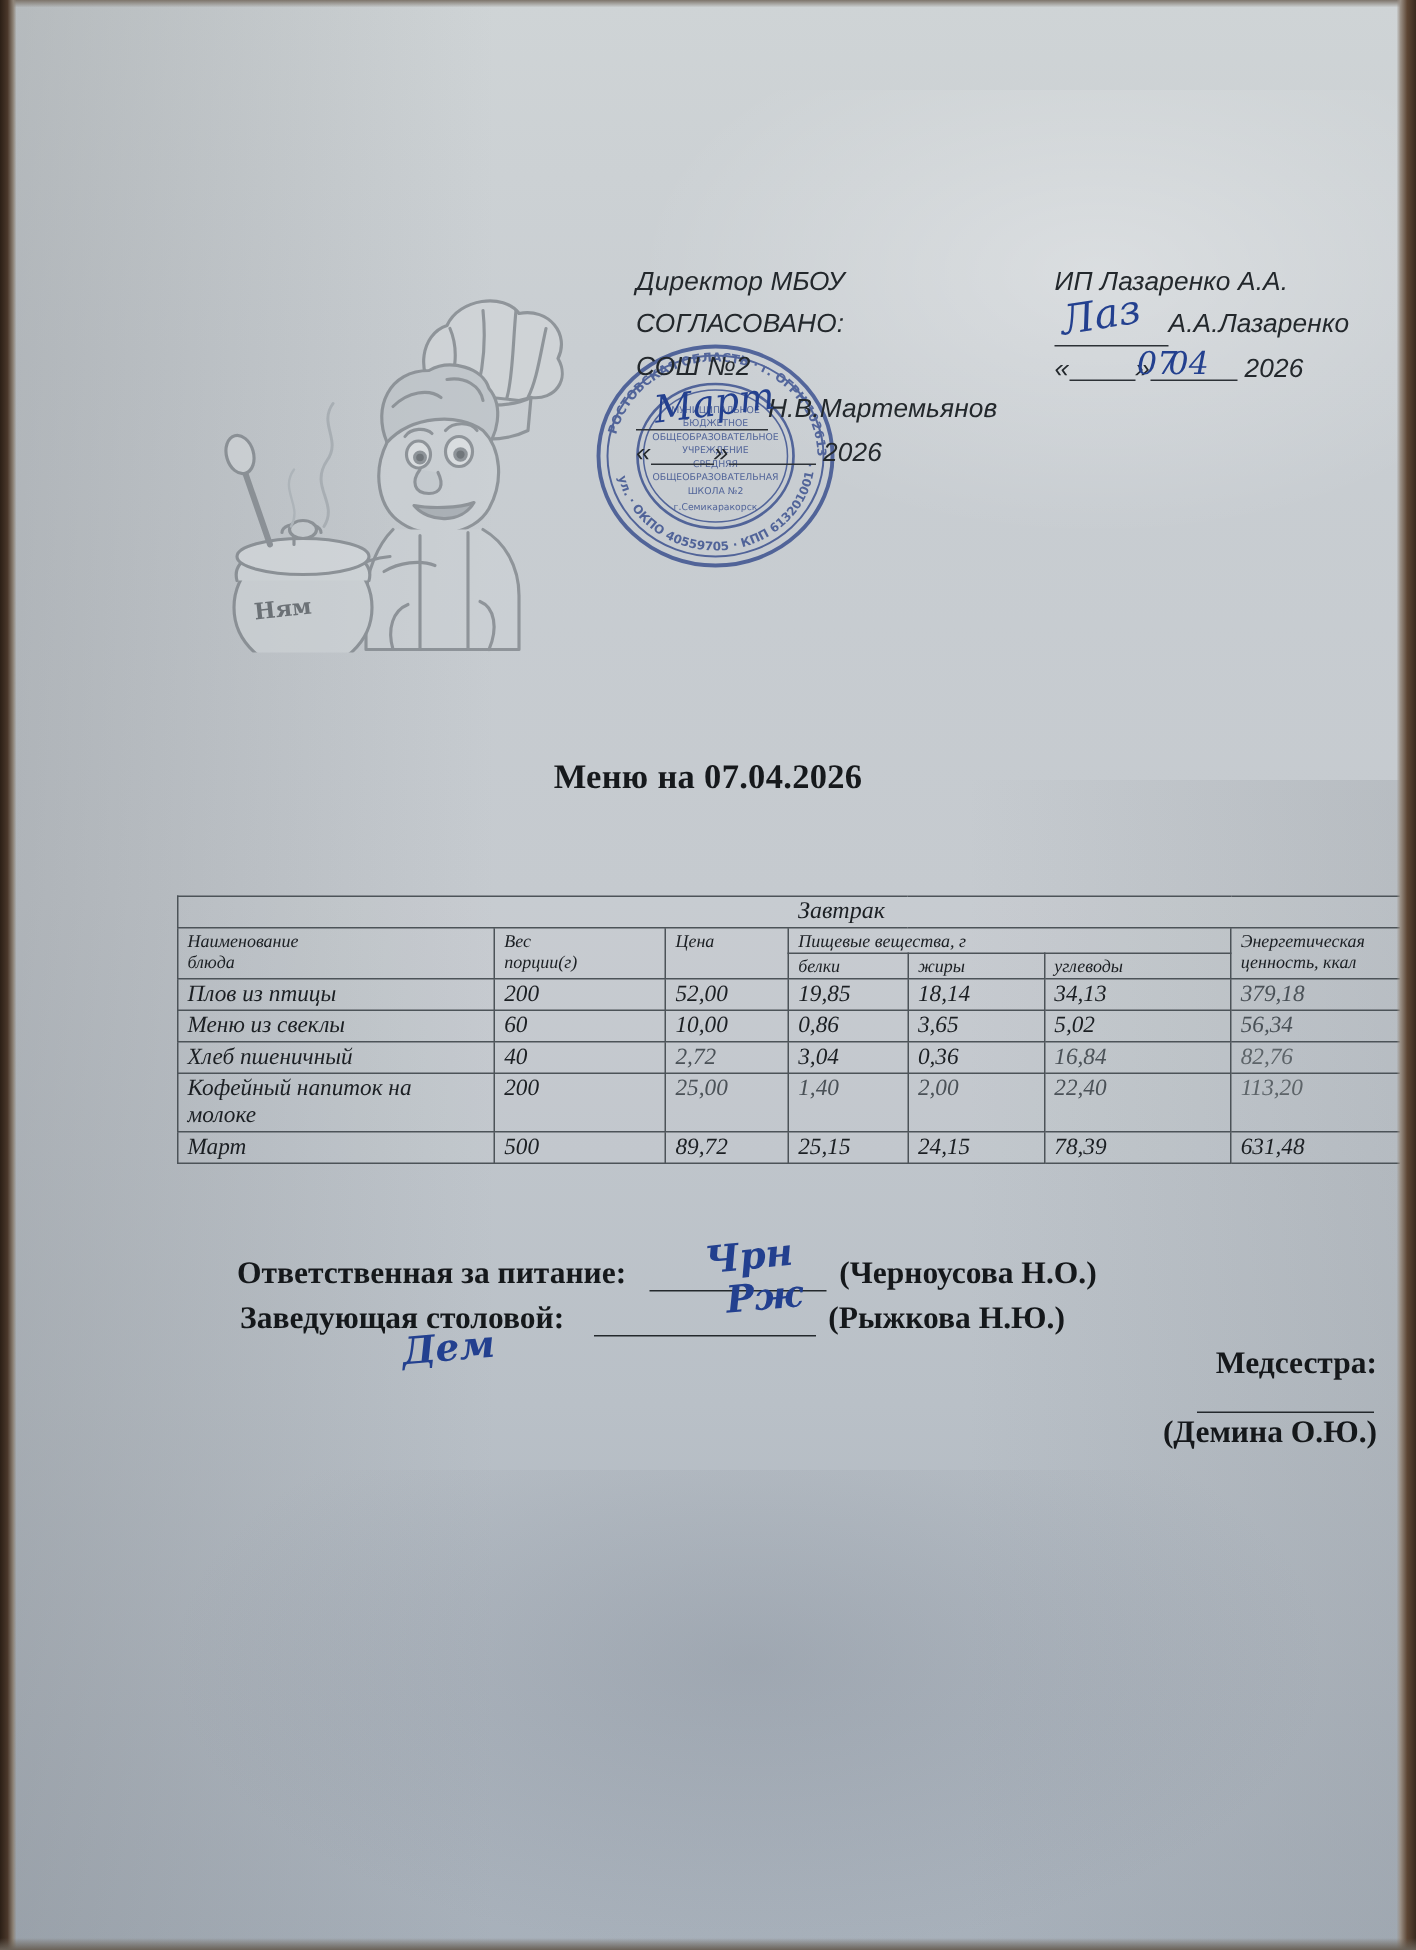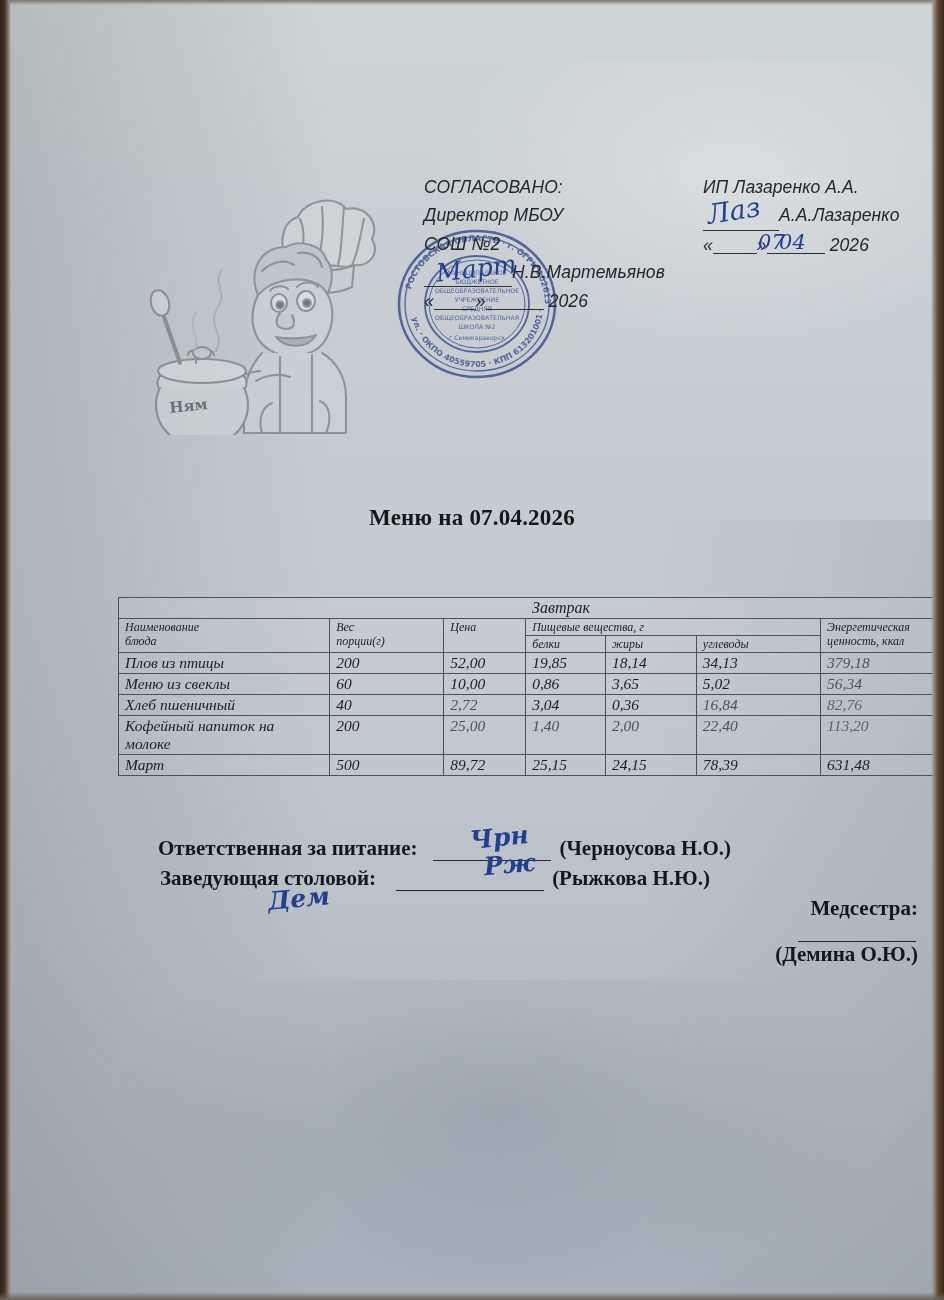--- a/index.html
+++ b/index.html
@@ -191,22 +191,22 @@
         <text x="81" y="74">УЧРЕЖДЕНИЕ</text>
         <text x="81" y="83">СРЕДНЯЯ</text>
         <text x="81" y="92">ОБЩЕОБРАЗОВАТЕЛЬНАЯ</text>
         <text x="81" y="101">ШКОЛА №2</text>
         <text x="81" y="112">г.Семикаракорск</text>
       </g>
     </g>
   </svg>
 
   <div id="soglasovano" class="approve">
+    <div>Директор МБОУ</div>
     <div>СОГЛАСОВАНО:</div>
-    <div>Директор МБОУ</div>
     <div>СОШ №2</div>
     <div style="position:relative;text-align:right;">
       <span class="sig-line" style="width:88px;">&nbsp;</span><span>Н.В.Мартемьянов</span>
       <span class="handwriting hw-blue" style="left:12px;top:-9px;transform:rotate(-7deg);">Март</span>
     </div>
     <div class="date-row">
       <span>«</span><span class="blank" style="width:42px;"></span><span>»</span><span class="blank" style="width:58px;"></span>&nbsp;<span>2026</span>
     </div>
   </div>
 

